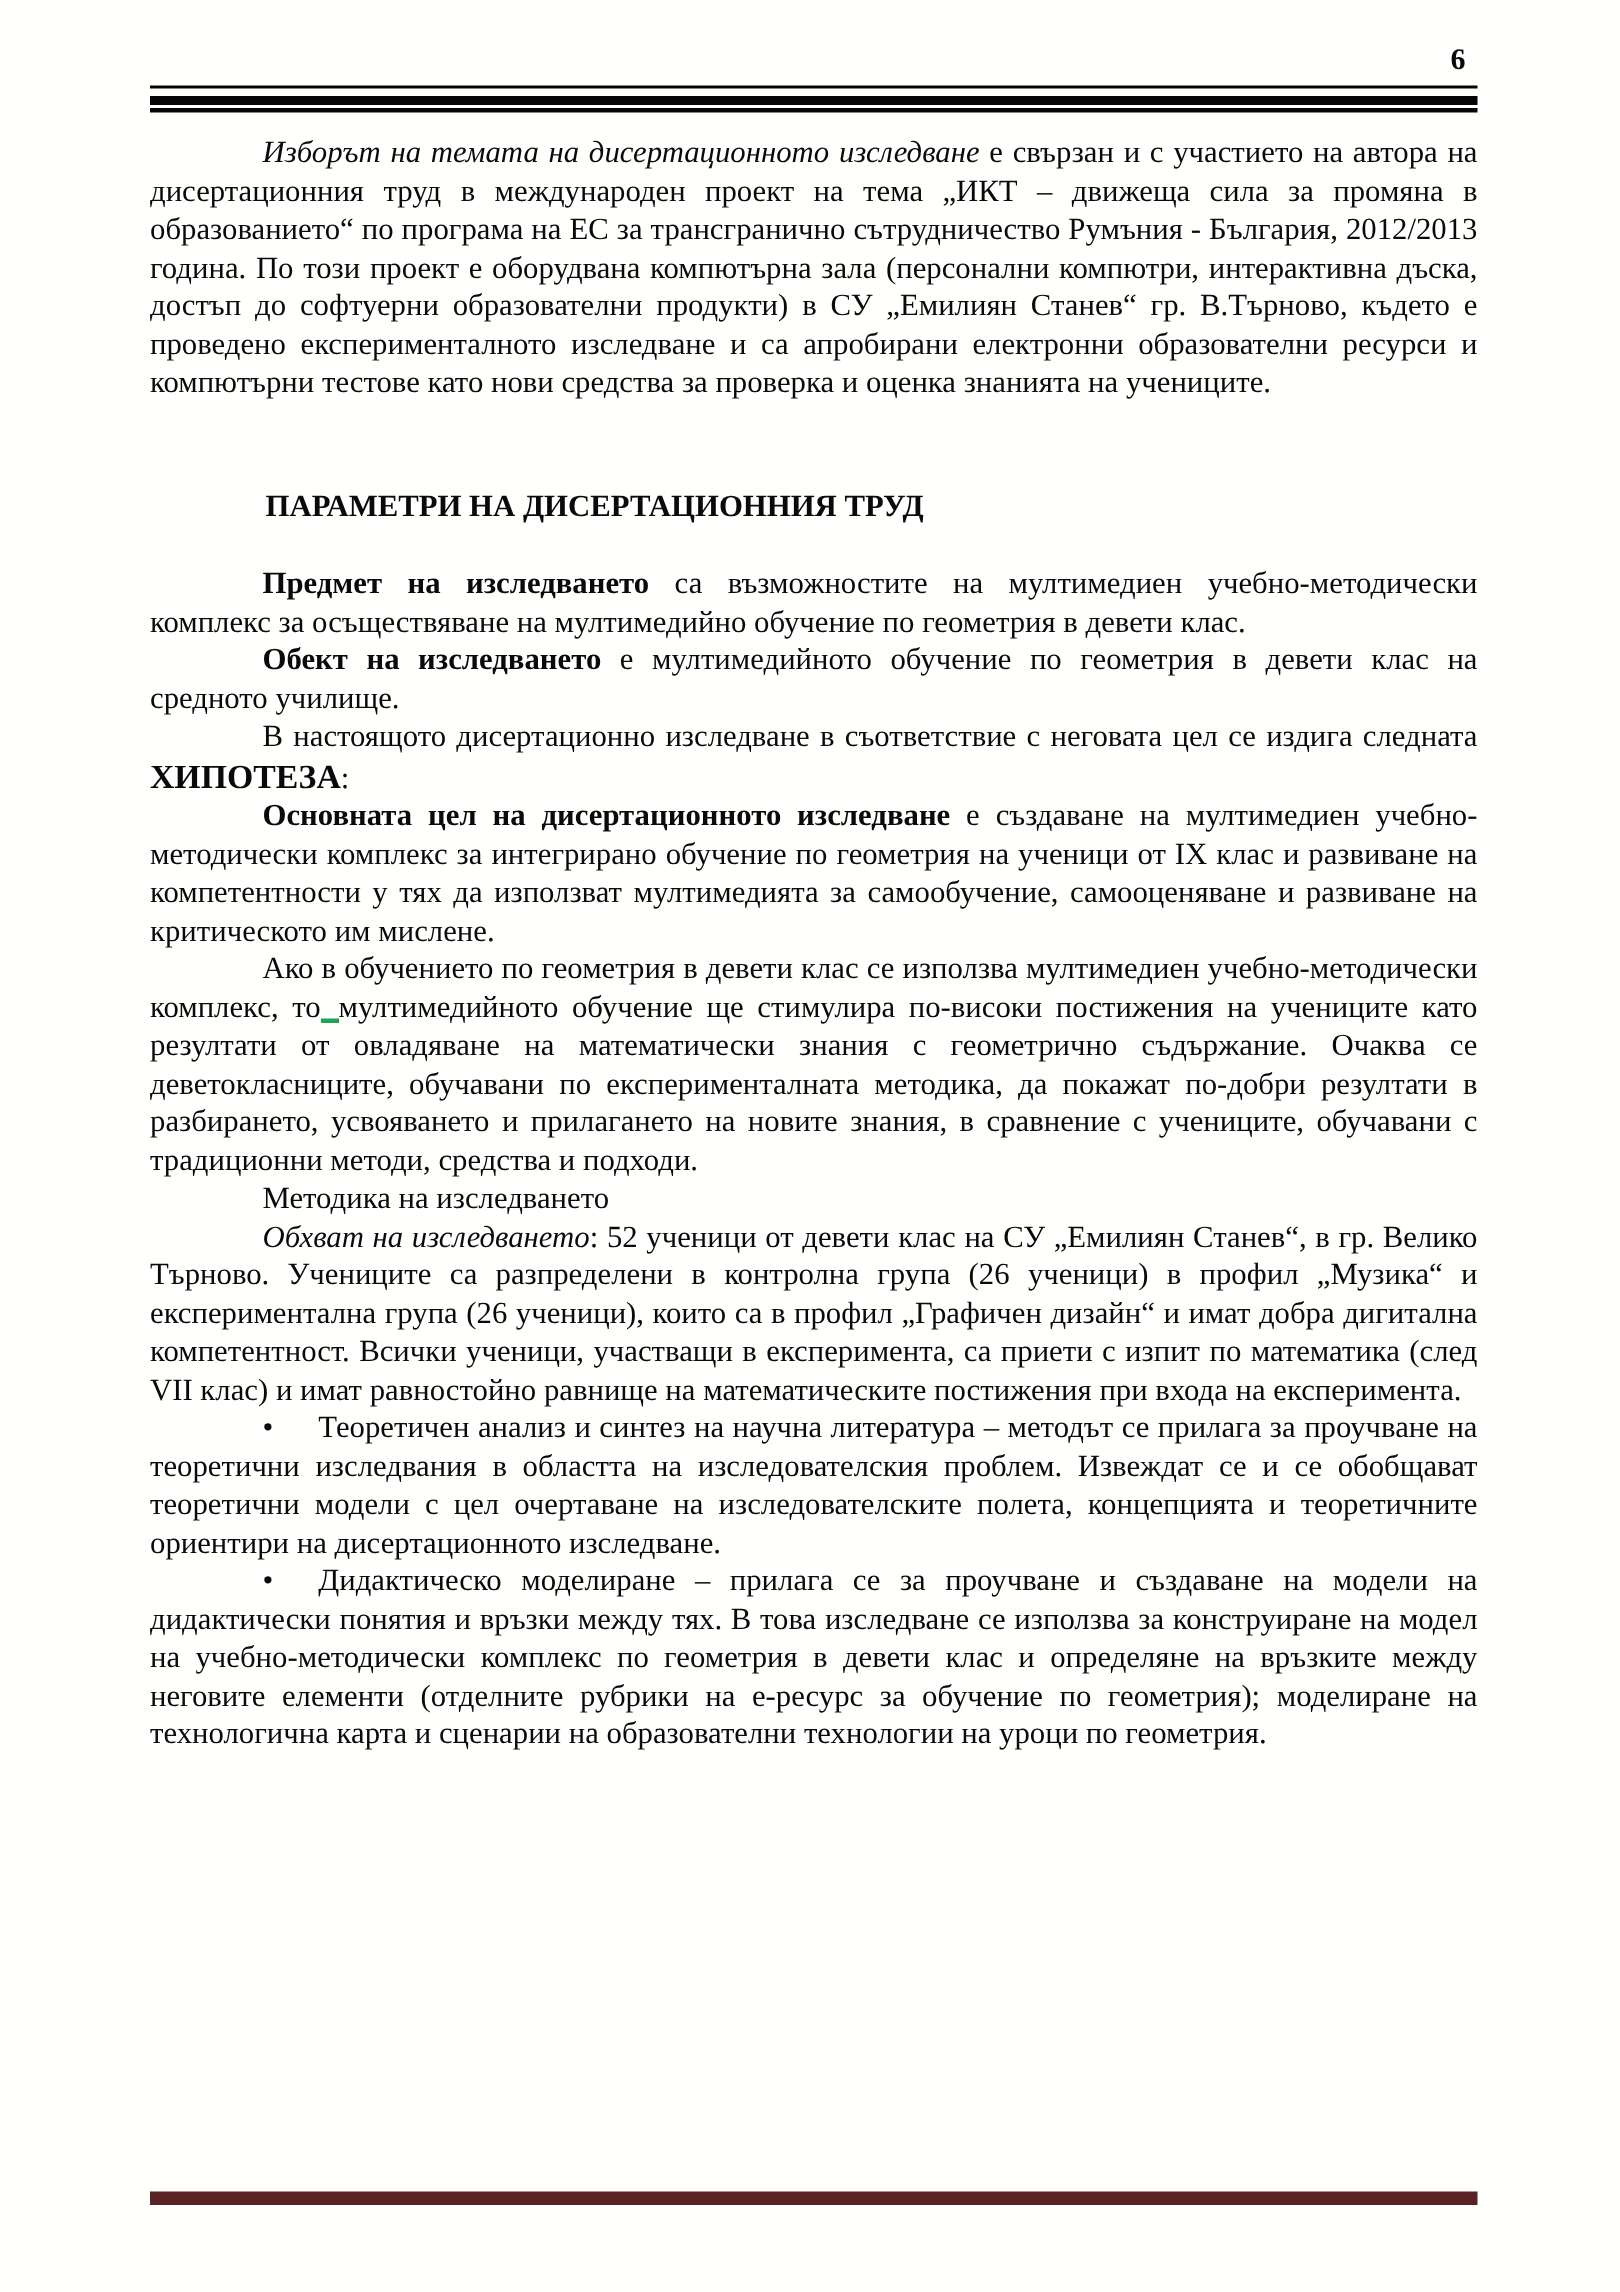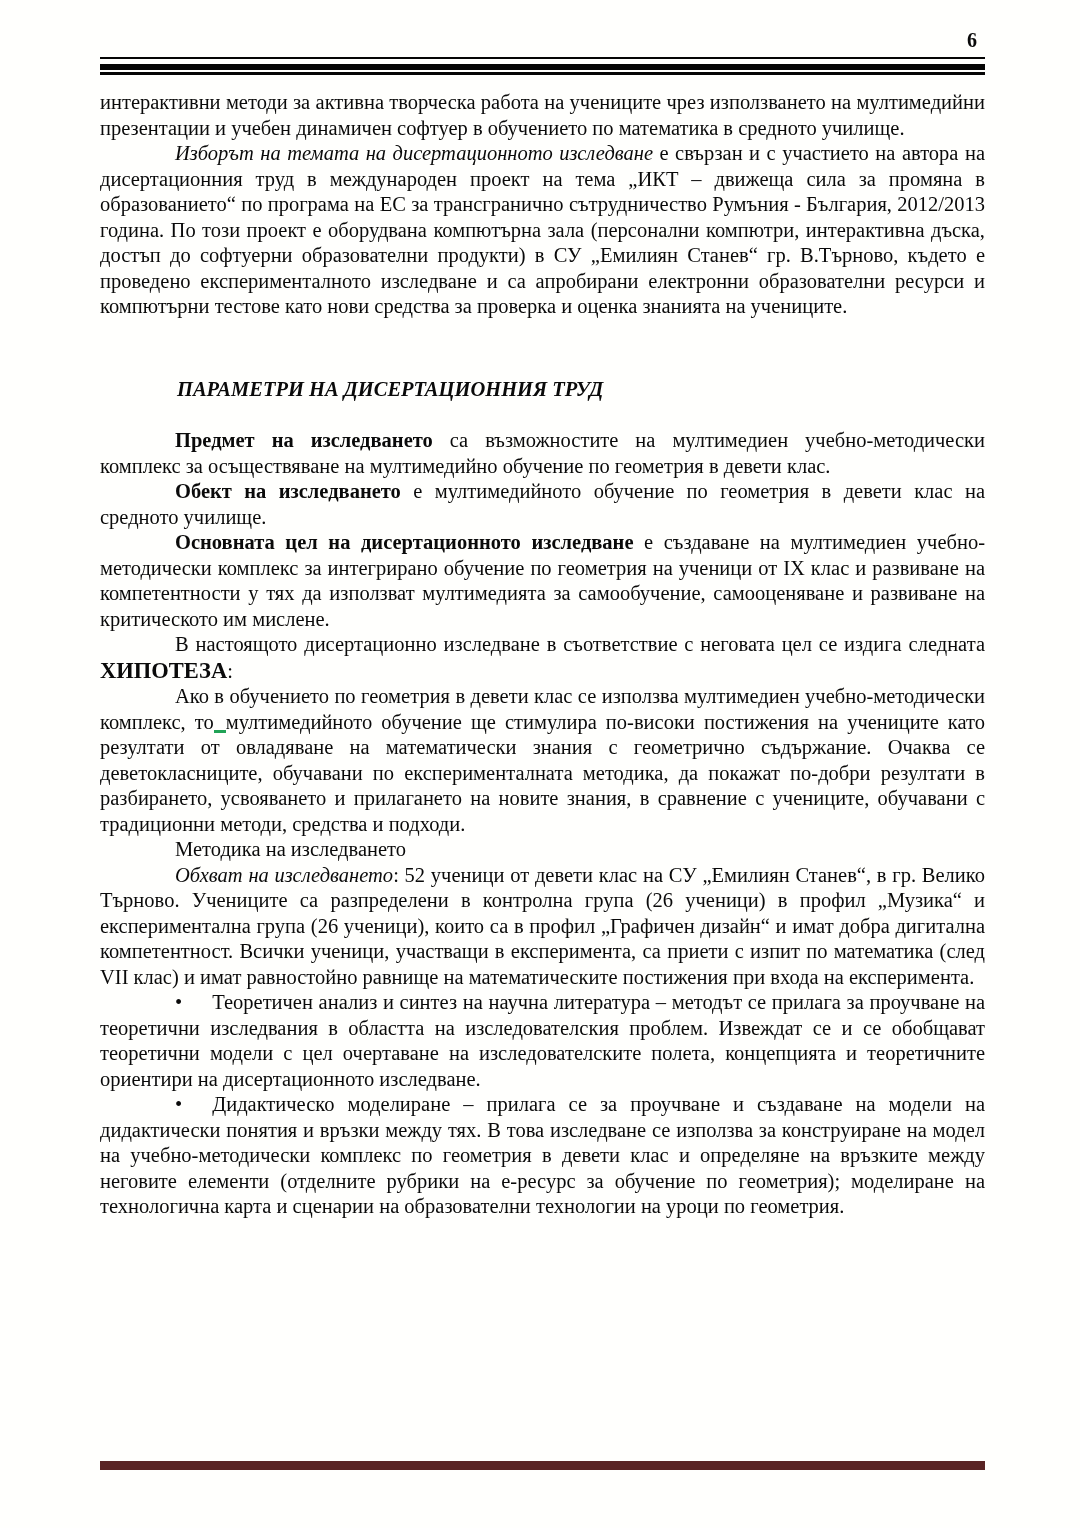--- a/index.html
+++ b/index.html
@@ -35,21 +35,20 @@
     text-align:justify;
   }
   .body p { margin:0; text-indent:75px; }
   .body p.noindent { text-indent:0; }
   .section-heading {
     font-size:20.5px;
     font-weight:bold;
     text-indent:77px;
     margin:57px 0 26px 0;
     text-align:left;
-    font-style:italic;
   }
   .lead-bold { font-weight:bold; }
   .lead-italic { font-style:italic; }
   .hypo-word { font-weight:bold; font-size:22.5px; }
   .subhead { font-weight:normal; }
   .grammar-space {
     display:inline-block;
     width:12px; height:3px;
     background:#21a356;
     vertical-align:-4px;
@@ -81,44 +80,41 @@
     <div class="page-number">6</div>
     <div class="rule-group">
       <div class="rule thin"></div>
       <div class="rule thick"></div>
       <div class="rule med"></div>
     </div>
   </div>
 
   <div class="body">
 
-    <p class="noindent">
-      <span>интерактивни методи за активна творческа работа на учениците чрез използването на мултимедийни презентации и учебен динамичен софтуер в обучението по математика в средното училище.</span>
-    </p>
 
     <p>
       <span class="lead-italic">Изборът на темата на дисертационното изследване</span><span> е свързан и с участието на автора на дисертационния труд в международен проект на тема „ИКТ – движеща сила за промяна в образованието“ по програма на ЕС за трансгранично сътрудничество Румъния - България, 2012/2013 година. По този проект е оборудвана компютърна зала (персонални компютри, интерактивна дъска, достъп до софтуерни образователни продукти) в СУ „Емилиян Станев“ гр. В.Търново, където е проведено експерименталното изследване и са апробирани електронни образователни ресурси и компютърни тестове като нови средства за проверка и оценка знанията на учениците.</span>
     </p>
 
     <h2 class="section-heading">ПАРАМЕТРИ НА ДИСЕРТАЦИОННИЯ ТРУД</h2>
 
     <p>
       <span class="lead-bold">Предмет на изследването</span><span> са възможностите на мултимедиен учебно-методически комплекс за осъществяване на мултимедийно обучение по геометрия в девети клас.</span>
     </p>
 
     <p>
       <span class="lead-bold">Обект на изследването</span><span> е мултимедийното обучение по геометрия в девети клас на средното училище.</span>
     </p>
 
     <p>
-      <span class="lead-bold">Основната цел на дисертационното изследване</span><span> е създаване на мултимедиен учебно-методически комплекс за интегрирано обучение по геометрия на ученици от IX клас и развиване на компетентности у тях да използват мултимедията за самообучение, самооценяване и развиване на критическото им мислене.</span>
+      <span>В настоящото дисертационно изследване в съответствие с неговата цел се издига следната </span><span class="hypo-word">ХИПОТЕЗА</span><span>:</span>
     </p>
 
     <p>
-      <span>В настоящото дисертационно изследване в съответствие с неговата цел се издига следната </span><span class="hypo-word">ХИПОТЕЗА</span><span>:</span>
+      <span class="lead-bold">Основната цел на дисертационното изследване</span><span> е създаване на мултимедиен учебно-методически комплекс за интегрирано обучение по геометрия на ученици от IX клас и развиване на компетентности у тях да използват мултимедията за самообучение, самооценяване и развиване на критическото им мислене.</span>
     </p>
 
     <p>
       <span>Ако в обучението по геометрия в девети клас се използва мултимедиен учебно-методически комплекс, то</span><span class="grammar-space"></span><span>мултимедийното обучение ще стимулира по-високи постижения на учениците като резултати от овладяване на математически знания с геометрично съдържание. Очаква се деветокласниците, обучавани по експерименталната методика, да покажат по-добри резултати в разбирането, усвояването и прилагането на новите знания, в сравнение с учениците, обучавани с традиционни методи, средства и подходи.</span>
     </p>
 
     <p class="subhead">Методика на изследването</p>
 
     <p>
       <span class="lead-italic">Обхват на изследването</span><span>: 52 ученици от девети клас на СУ „Емилиян Станев“, в гр. Велико Търново. Учениците са разпределени в контролна група (26 ученици) в профил „Музика“ и експериментална група (26 ученици), които са в профил „Графичен дизайн“ и имат добра дигитална компетентност. Всички ученици, участващи в експеримента, са приети с изпит по математика (след VII клас) и имат равностойно равнище на математическите постижения при входа на експеримента.</span>

